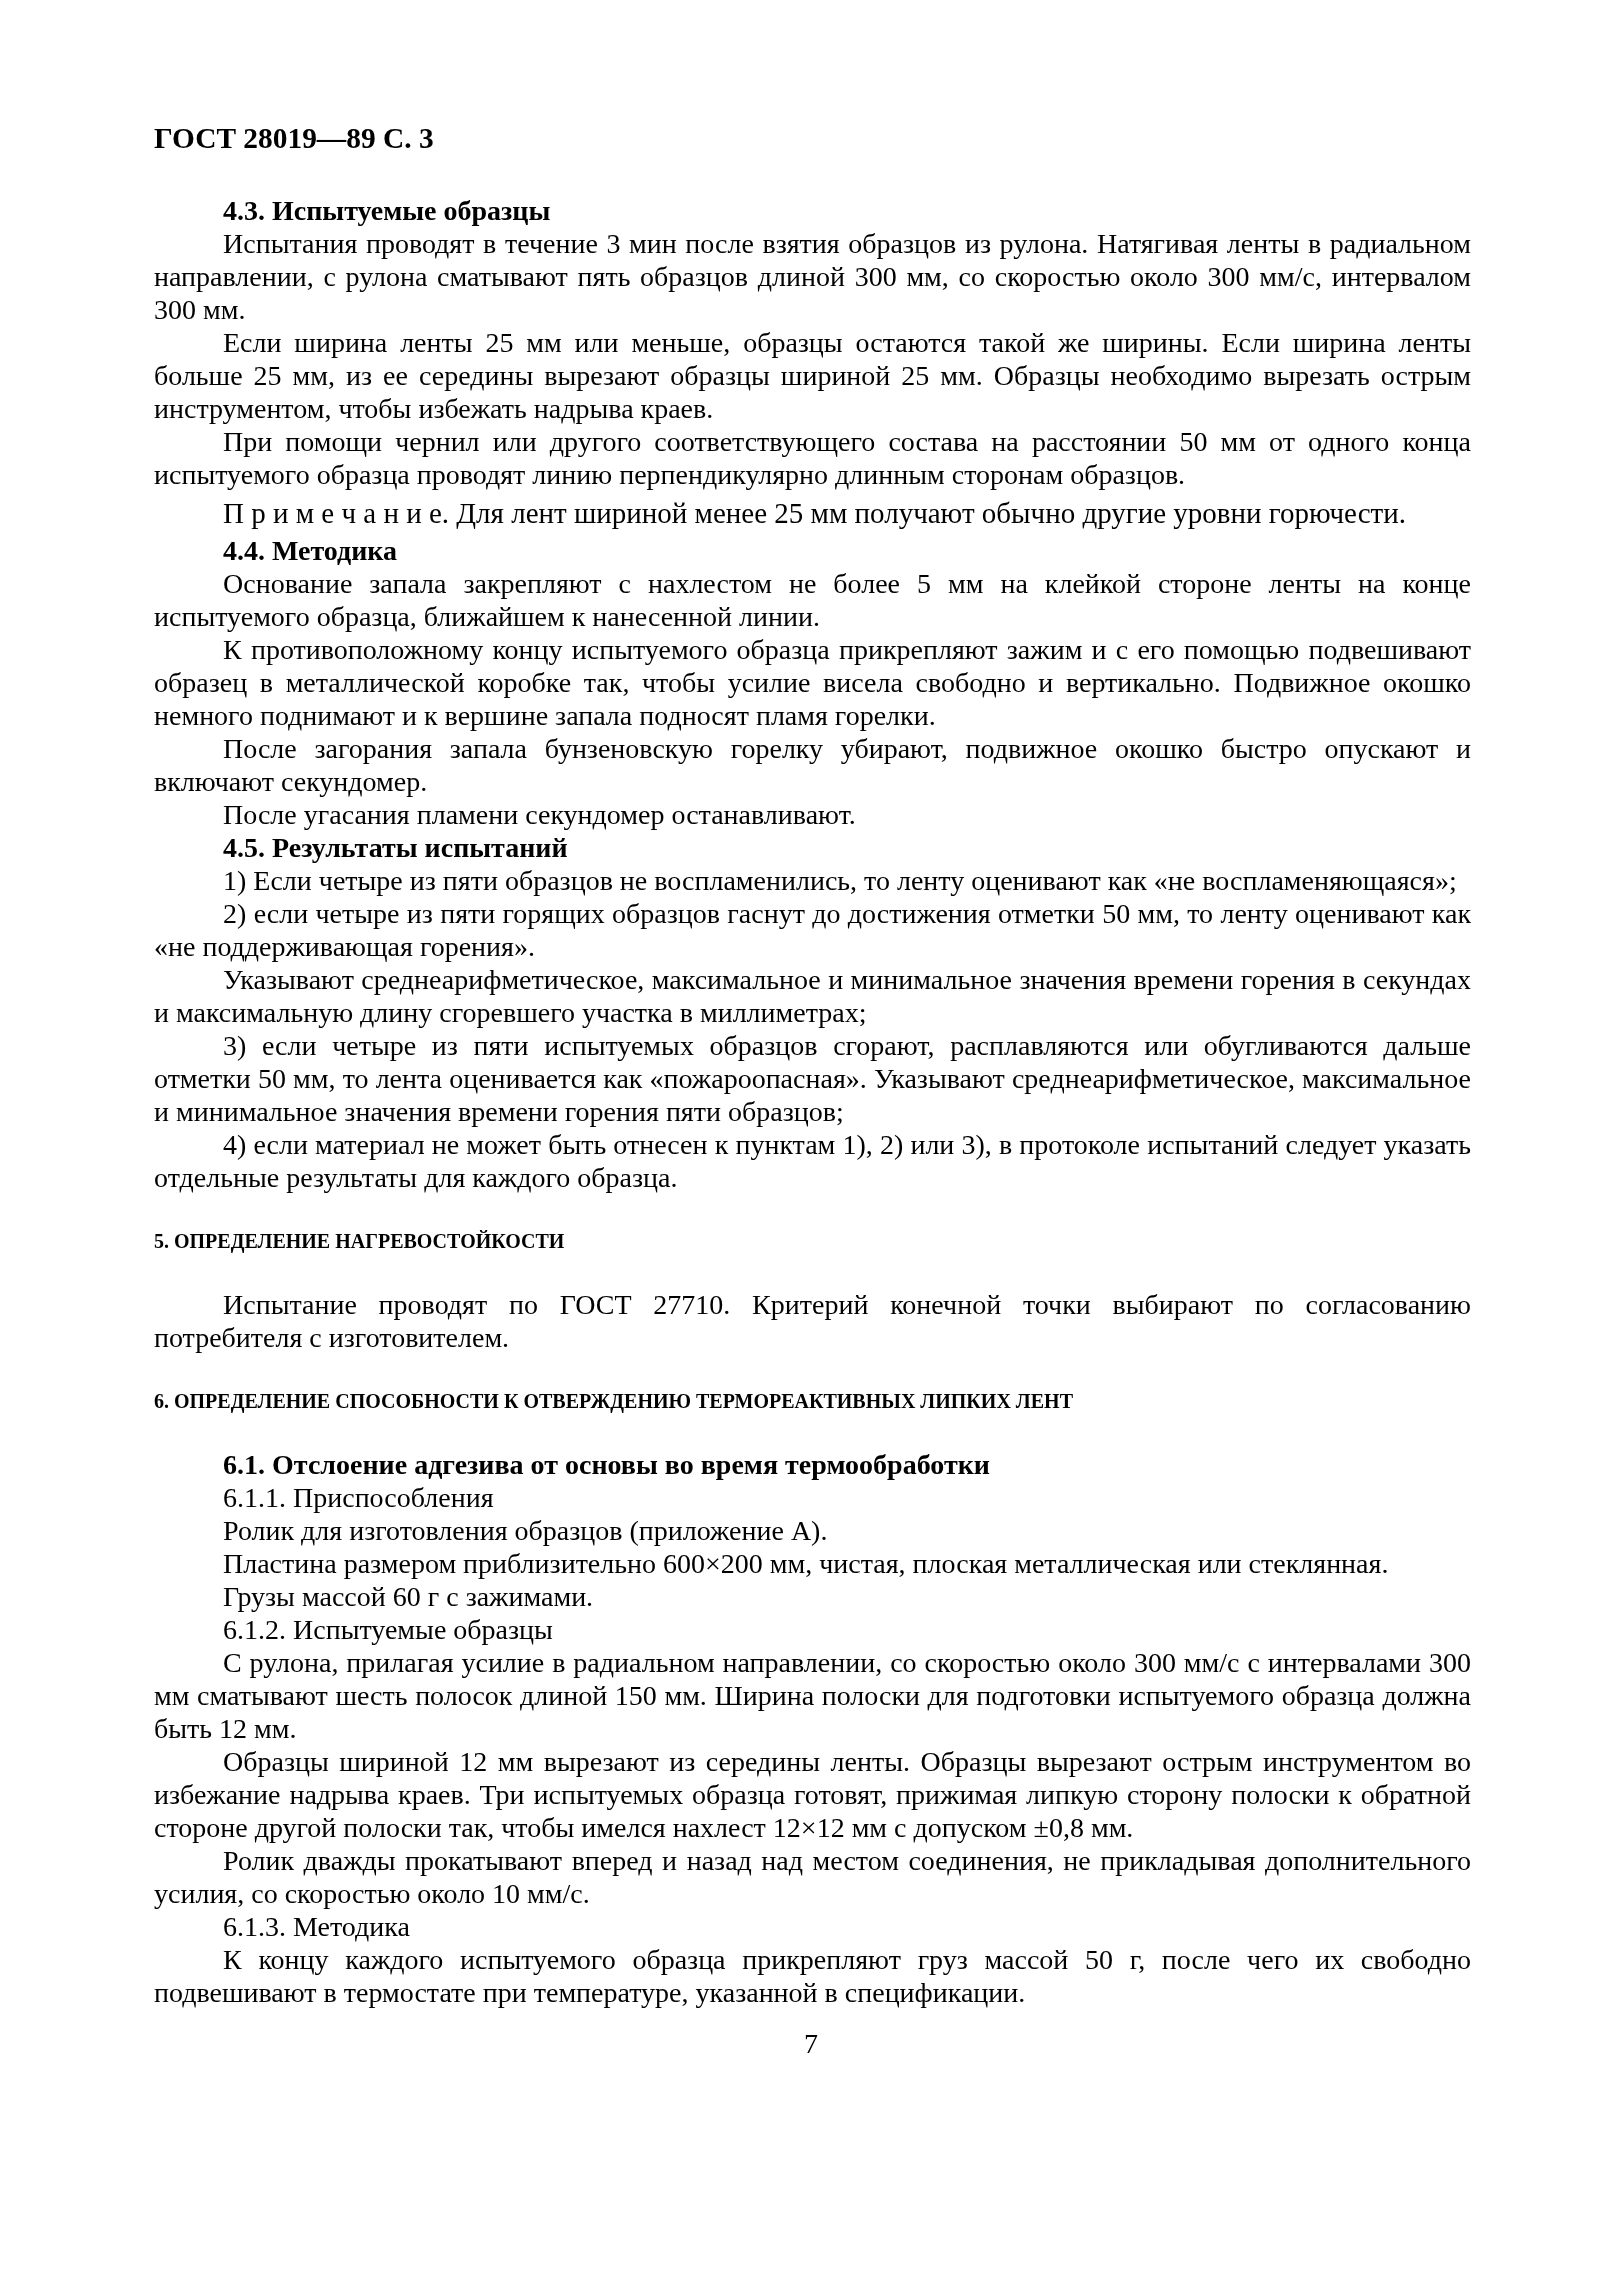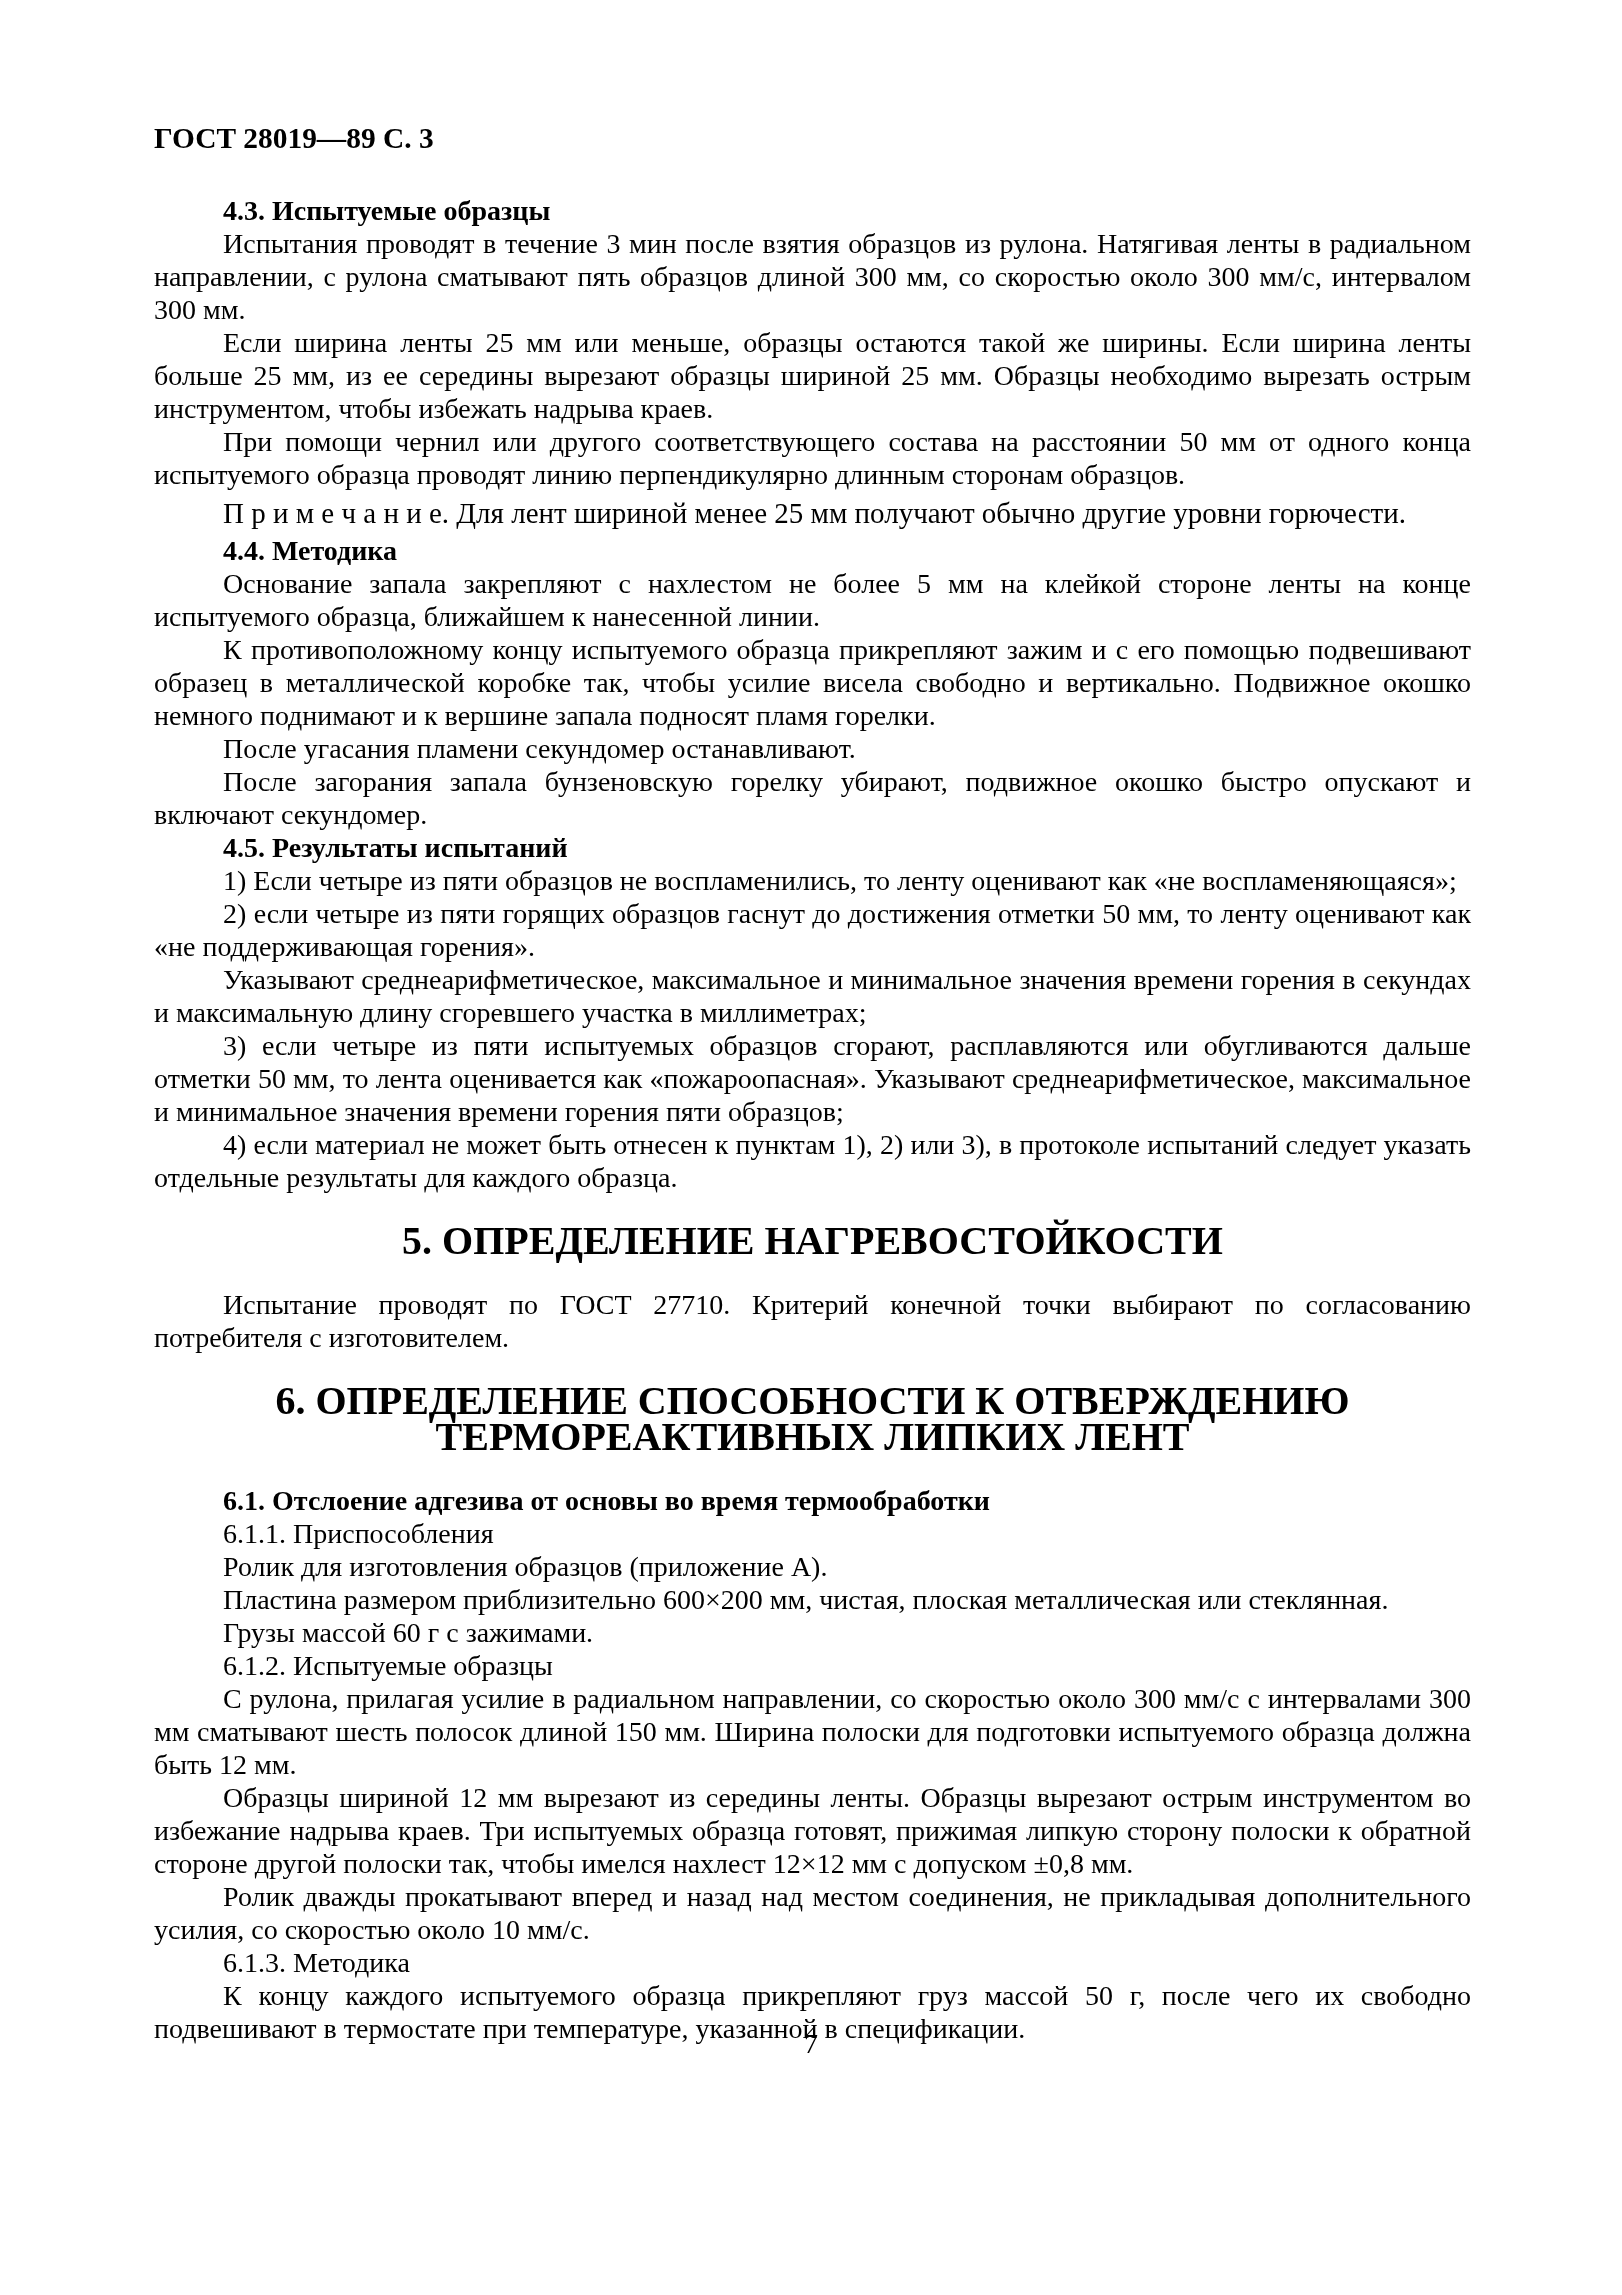--- a/index.html
+++ b/index.html
@@ -40,23 +40,22 @@
   }
   .note {
     font-size: 29px;
     line-height: 31px;
     text-align: justify;
     text-indent: 69px;
     margin: 6.5px 0 5.2px 0 !important;
   }
   .center-heading {
     font-weight: bold;
-    font-size: 40px;
+    font-size: 20px;
     line-height: 36px;
-    text-align: center;
     text-indent: 0;
     margin: 29px 0 !important;
   }
   .page-number {
     position: absolute;
     left: 0;
     top: 2027px;
     width: 100%;
     text-align: center;
     font-size: 28px;
@@ -71,22 +70,22 @@
 
   <div class="content">
       <p class="heading">4.3.  Испытуемые образцы</p>
       <p class="para">Испытания проводят в течение 3 мин после взятия образцов из рулона. Натягивая ленты в радиальном направлении, с рулона сматывают пять образцов длиной 300 мм, со скоростью около 300 мм/с, интервалом 300 мм.</p>
       <p class="para">Если ширина ленты 25 мм или меньше, образцы остаются такой же ширины. Если ширина ленты больше 25 мм, из ее середины вырезают образцы шириной 25 мм. Образцы необходимо вырезать острым инструментом, чтобы избежать надрыва краев.</p>
       <p class="para">При помощи чернил или другого соответствующего состава на расстоянии 50 мм от одного конца испытуемого образца проводят линию перпендикулярно длинным сторонам образцов.</p>
       <p class="note"><span>П р и м е ч а н и е.  </span>Для лент шириной менее 25 мм получают обычно другие уровни горючести.</p>
       <p class="heading">4.4.  Методика</p>
       <p class="para">Основание запала закрепляют с нахлестом не более 5 мм на клейкой стороне ленты на конце испытуемого образца, ближайшем к нанесенной линии.</p>
       <p class="para">К противоположному концу испытуемого образца прикрепляют зажим и с его помощью подвешивают образец в металлической коробке так, чтобы усилие висела свободно и вертикально. Подвижное окошко немного поднимают и к вершине запала подносят пламя горелки.</p>
+      <p class="para">После загорания запала бунзеновскую горелку убирают, подвижное окошко быстро опускают и включают секундомер.</p>
       <p class="para">После угасания пламени секундомер останавливают.</p>
-      <p class="para">После загорания запала бунзеновскую горелку убирают, подвижное окошко быстро опускают и включают секундомер.</p>
       <p class="heading">4.5.  Результаты испытаний</p>
       <p class="para">1)  Если четыре из пяти образцов не воспламенились, то ленту оценивают как «не воспламеняющаяся»;</p>
       <p class="para">2)  если четыре из пяти горящих образцов гаснут до достижения отметки 50 мм, то ленту оценивают как «не поддерживающая горения».</p>
       <p class="para">Указывают среднеарифметическое, максимальное и минимальное значения времени горения в секундах и максимальную длину сгоревшего участка в миллиметрах;</p>
       <p class="para">3)  если четыре из пяти испытуемых образцов сгорают, расплавляются или обугливаются дальше отметки 50 мм, то лента оценивается как «пожароопасная». Указывают среднеарифметическое, максимальное и минимальное значения времени горения пяти образцов;</p>
       <p class="para">4)  если материал не может быть отнесен к пунктам 1), 2) или 3), в протоколе испытаний следует указать отдельные результаты для каждого образца.</p>
       <p class="center-heading">5.  ОПРЕДЕЛЕНИЕ НАГРЕВОСТОЙКОСТИ</p>
       <p class="para">Испытание проводят по ГОСТ 27710. Критерий конечной точки выбирают по согласованию потребителя с изготовителем.</p>
       <p class="center-heading">6.  ОПРЕДЕЛЕНИЕ СПОСОБНОСТИ К ОТВЕРЖДЕНИЮ ТЕРМОРЕАКТИВНЫХ ЛИПКИХ ЛЕНТ</p>
       <p class="heading">6.1.  Отслоение адгезива от основы во время термообработки</p>

